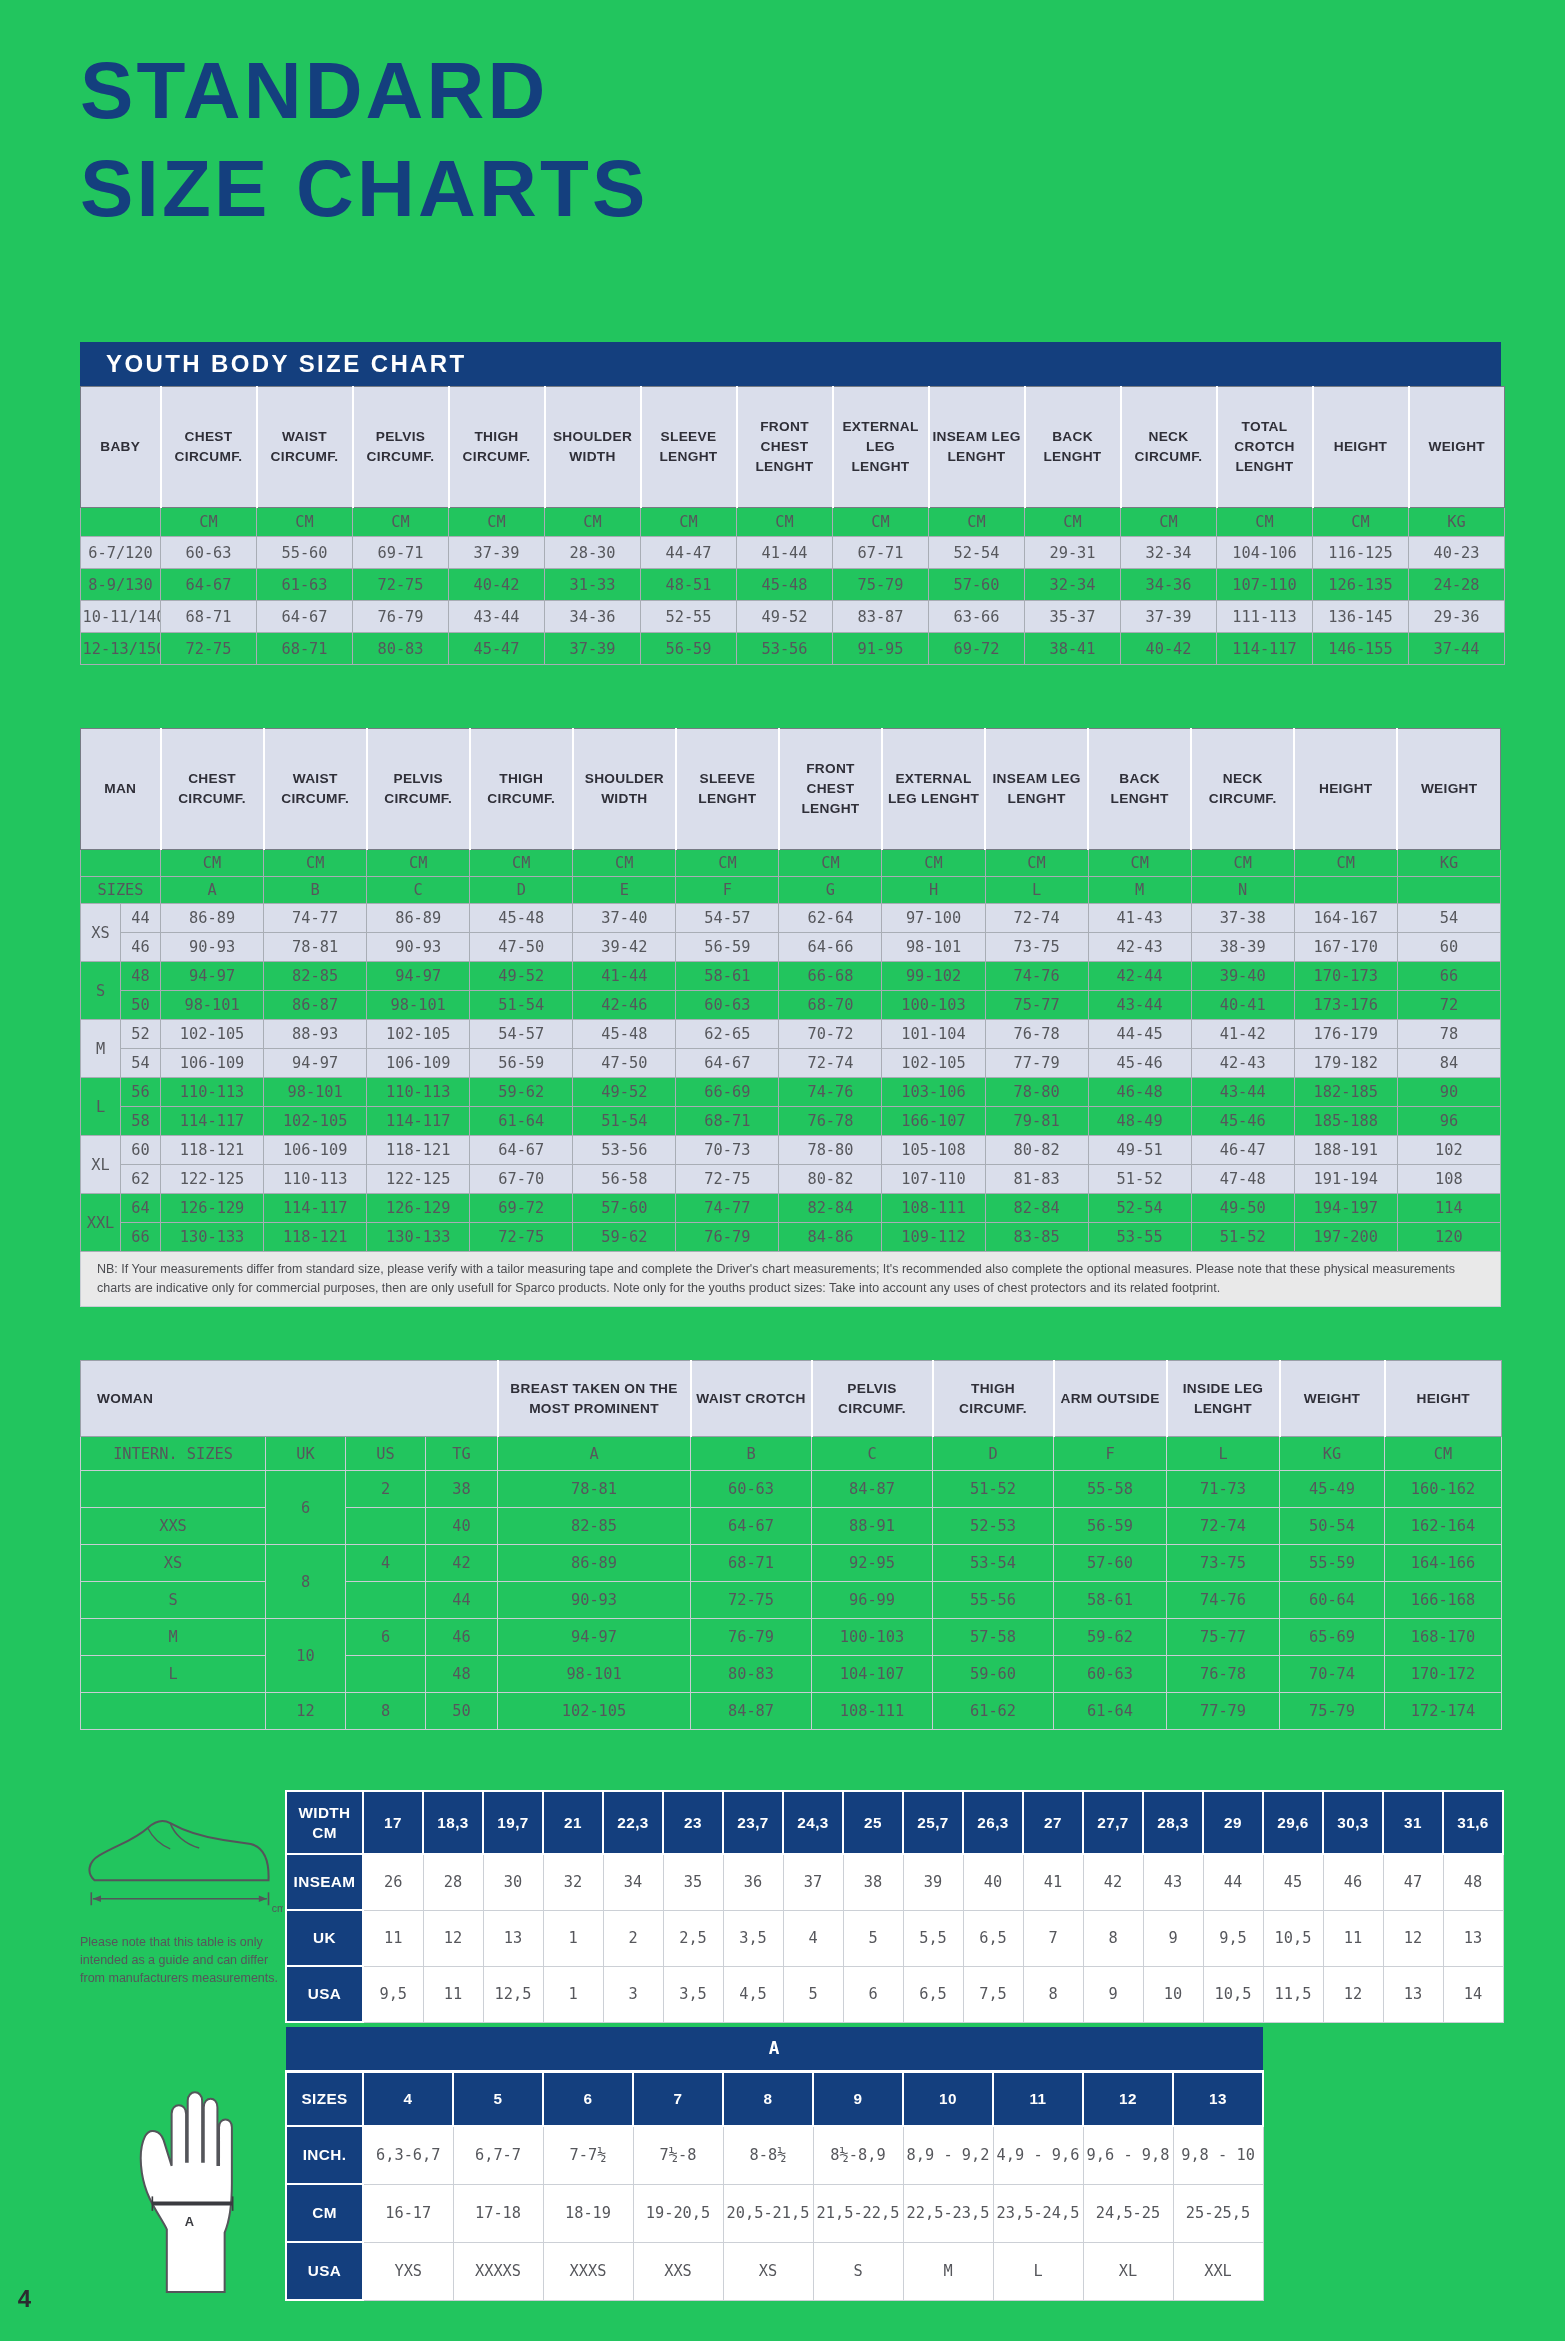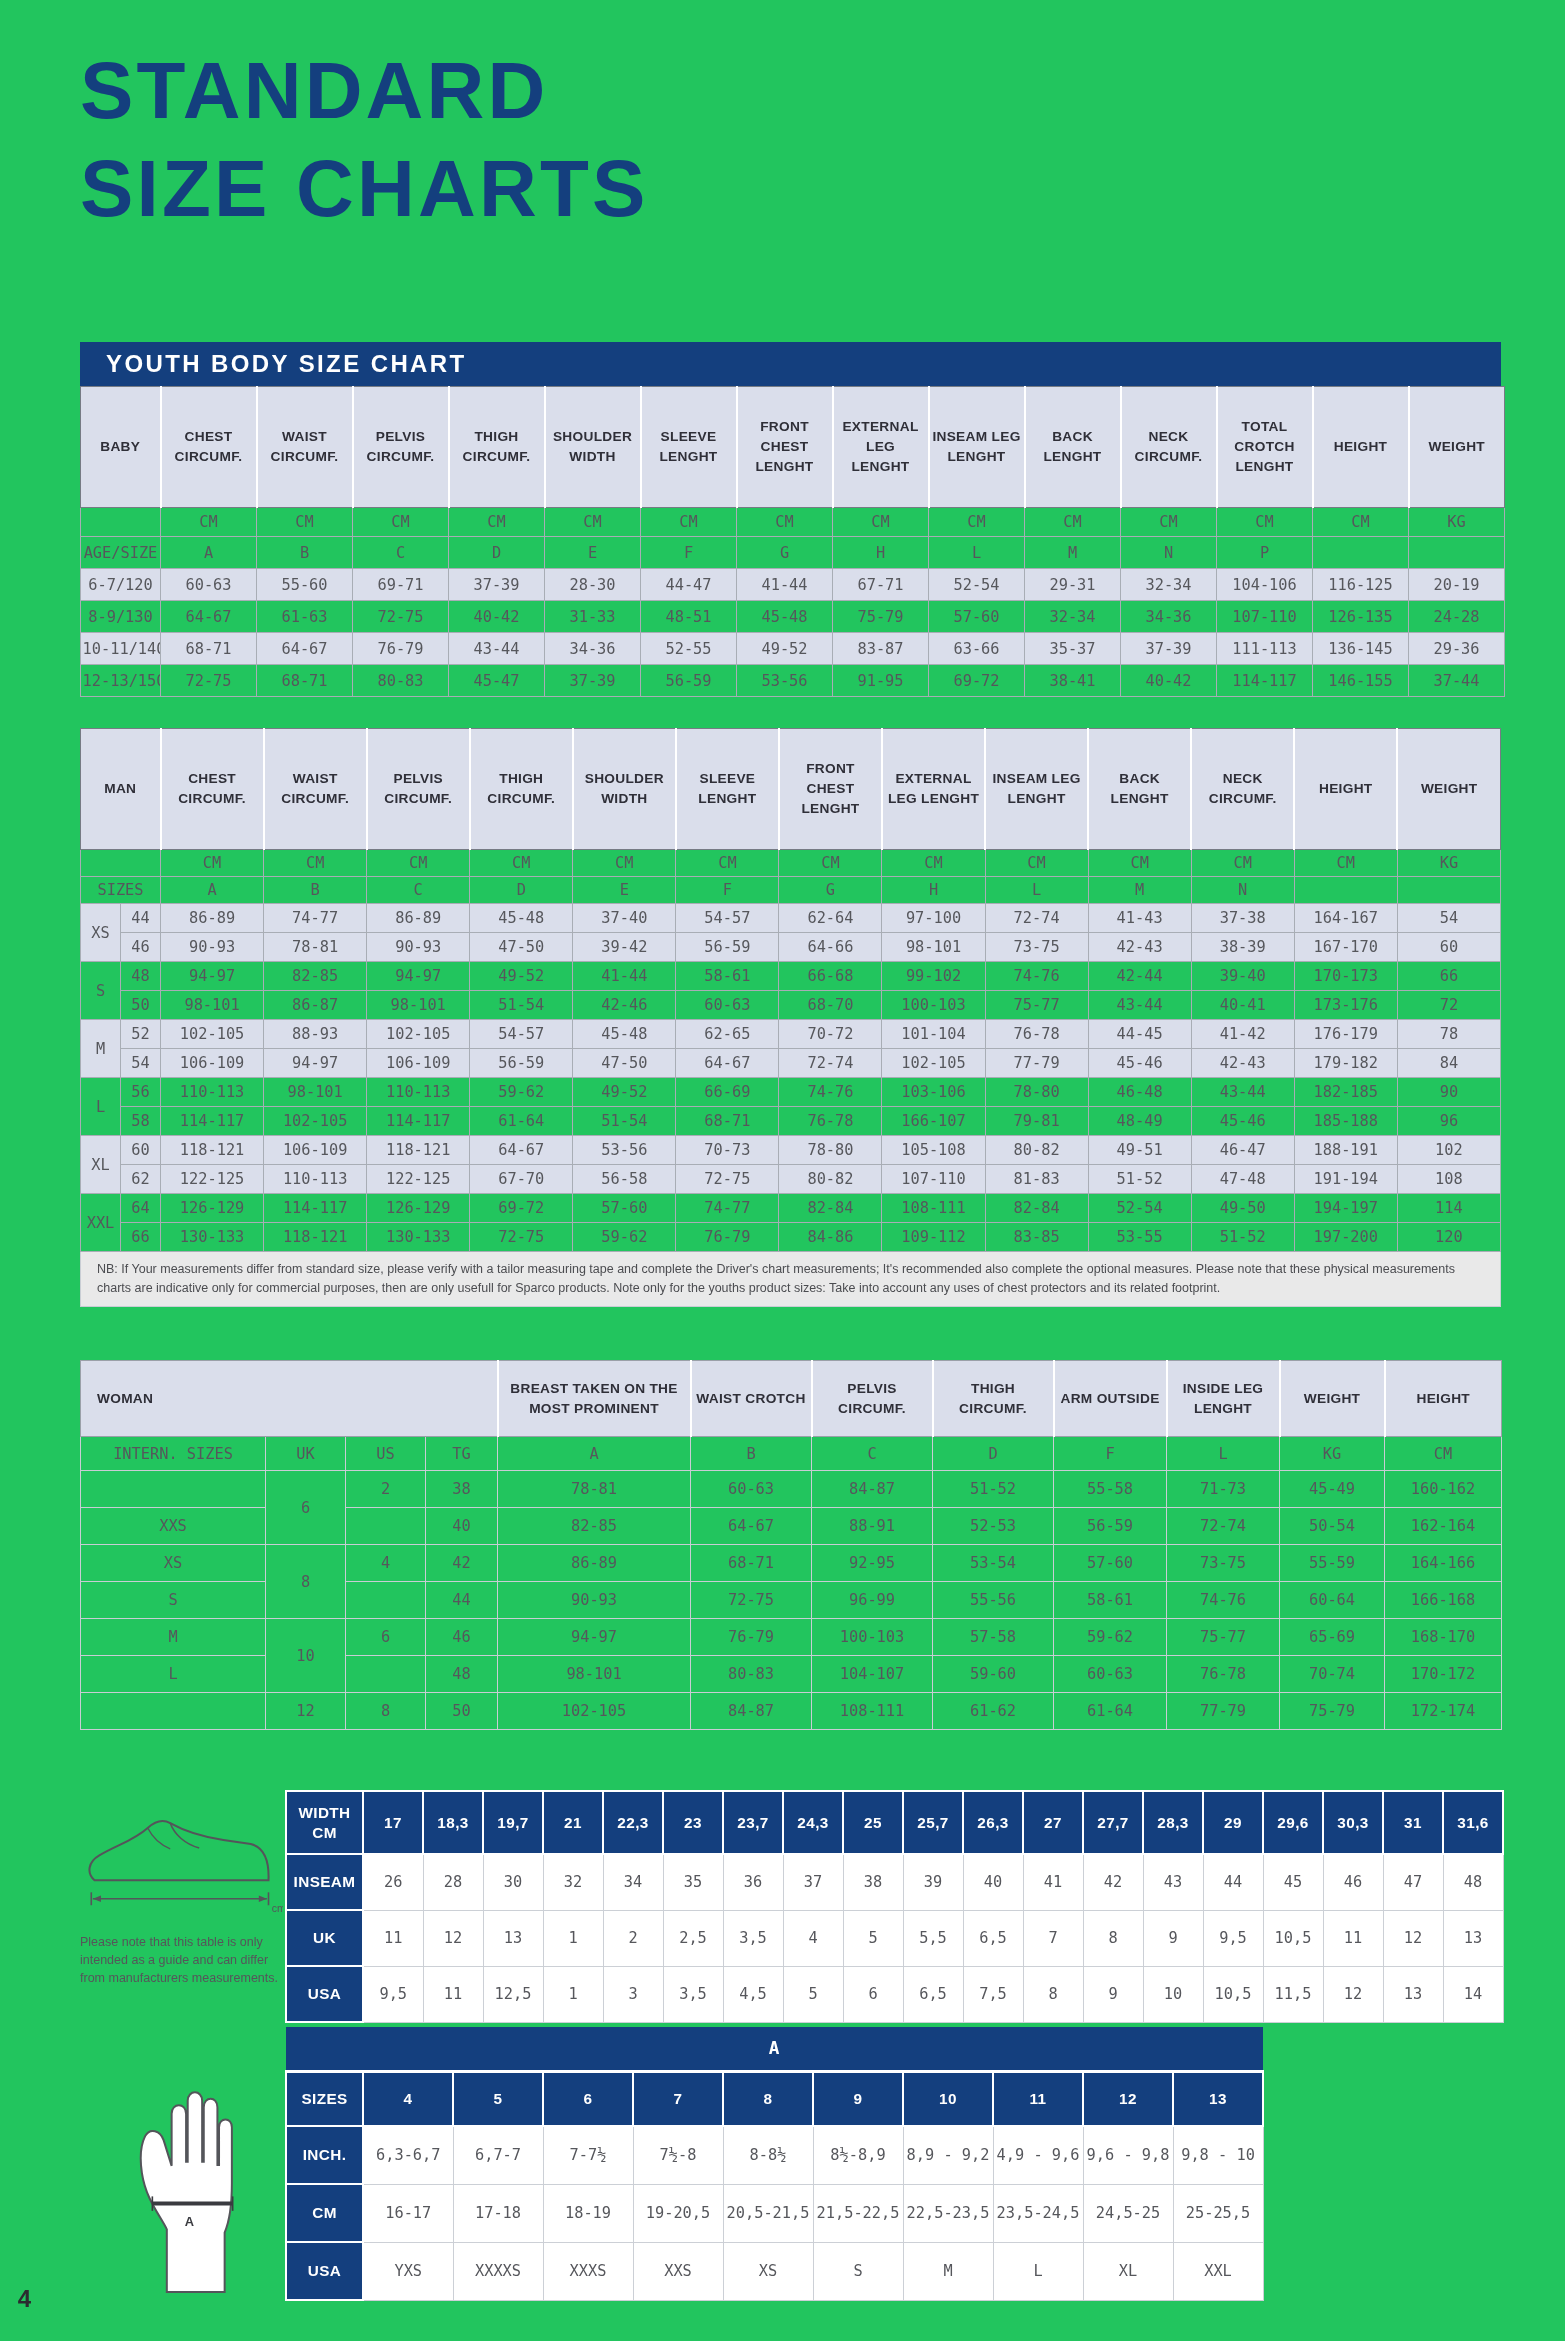--- a/index.html
+++ b/index.html
@@ -97,53 +97,36 @@
             <td>CM</td>
             <td>CM</td>
             <td>CM</td>
             <td>CM</td>
             <td>CM</td>
             <td>CM</td>
             <td>CM</td>
             <td>CM</td>
             <td>KG</td>
           </tr>
-          <tr style="height: 32px;">
-            <td>AGE/SIZE</td>
-            <td>A</td>
-            <td>B</td>
-            <td>C</td>
-            <td>D</td>
-            <td>E</td>
-            <td>F</td>
-            <td>G</td>
-            <td>H</td>
-            <td>L</td>
-            <td>M</td>
-            <td>N</td>
-            <td>P</td>
-            <td></td>
-            <td></td>
-          </tr>
           <tr class="stripe" style="height: 32px;">
             <td>6-7/120</td>
             <td>60-63</td>
             <td>55-60</td>
             <td>69-71</td>
             <td>37-39</td>
             <td>28-30</td>
             <td>44-47</td>
             <td>41-44</td>
             <td>67-71</td>
             <td>52-54</td>
             <td>29-31</td>
             <td>32-34</td>
             <td>104-106</td>
             <td>116-125</td>
-            <td>20-19</td>
+            <td>40-23</td>
           </tr>
           <tr style="height: 32px;">
             <td>8-9/130</td>
             <td>64-67</td>
             <td>61-63</td>
             <td>72-75</td>
             <td>40-42</td>
             <td>31-33</td>
             <td>48-51</td>
             <td>45-48</td>

